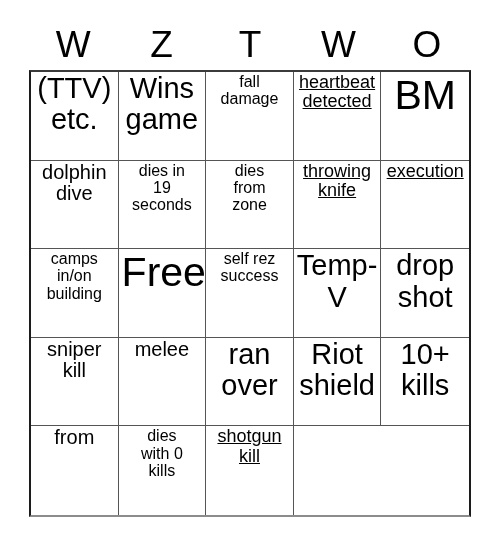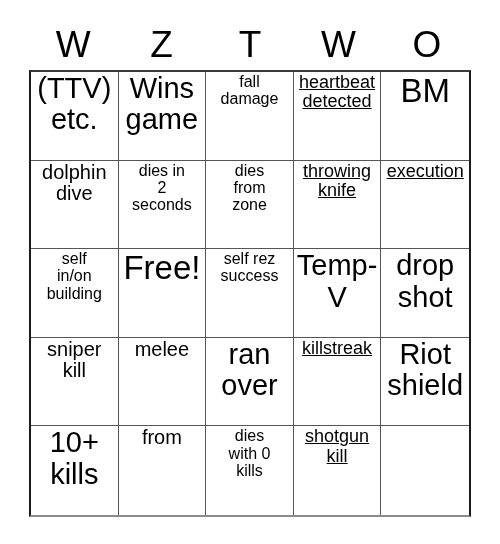--- a/index.html
+++ b/index.html
@@ -67,21 +67,21 @@
   .cell:nth-child(n+21) { border-bottom: none; }
 
   .cell-text {
     display: block;
     line-height: 1.08;
     white-space: pre-line;
     width: 100%;
   }
 
   
-  .fs-xl  { font-size: 33px; }
+  .fs-xl  { font-size: 41px; }
   .fs-lg  { font-size: 29px; }
   .fs-md  { font-size: 20px; }
   .fs-sm  { font-size: 16px; }
   .fs-xs  { font-size: 18px; text-decoration: underline; }
 </style>
 </head>
 <body>
 
 <div id="bingo-card">
 
@@ -113,38 +113,38 @@
     <div class="cell">
         <span class="cell-text fs-xl">BM</span>
       </div>
 
     <div class="cell">
         <span class="cell-text fs-md">dolphin
 dive</span>
       </div>
     <div class="cell">
         <span class="cell-text fs-sm">dies in
-2
+19
 seconds</span>
       </div>
     <div class="cell">
         <span class="cell-text fs-sm">dies
 from
 zone</span>
       </div>
     <div class="cell">
         <span class="cell-text fs-xs">throwing
 knife</span>
       </div>
 
     <div class="cell">
         <span class="cell-text fs-xs">execution</span>
       </div>
     <div class="cell">
-        <span class="cell-text fs-sm">self
+        <span class="cell-text fs-sm">camps
 in/on
 building</span>
       </div>
     <div class="cell">
         <span class="cell-text fs-xl">Free!</span>
       </div>
     <div class="cell">
         <span class="cell-text fs-sm">self rez
 success</span>
       </div>
@@ -161,23 +161,20 @@
         <span class="cell-text fs-md">sniper
 kill</span>
       </div>
     <div class="cell">
         <span class="cell-text fs-md">melee</span>
       </div>
     <div class="cell">
         <span class="cell-text fs-lg">ran
 over</span>
       </div>
-    <div class="cell">
-        <span class="cell-text fs-xs">killstreak</span>
-      </div>
 
     <div class="cell">
         <span class="cell-text fs-lg">Riot
 shield</span>
       </div>
     <div class="cell">
         <span class="cell-text fs-lg">10+
 kills</span>
       </div>
     <div class="cell">

